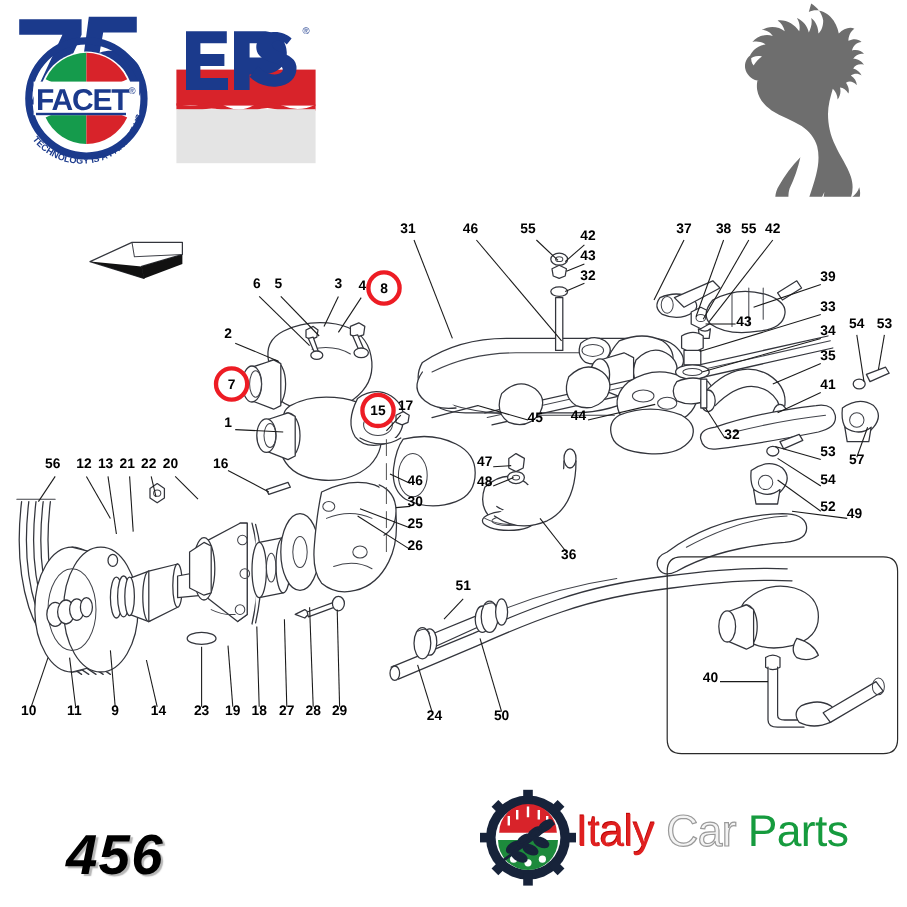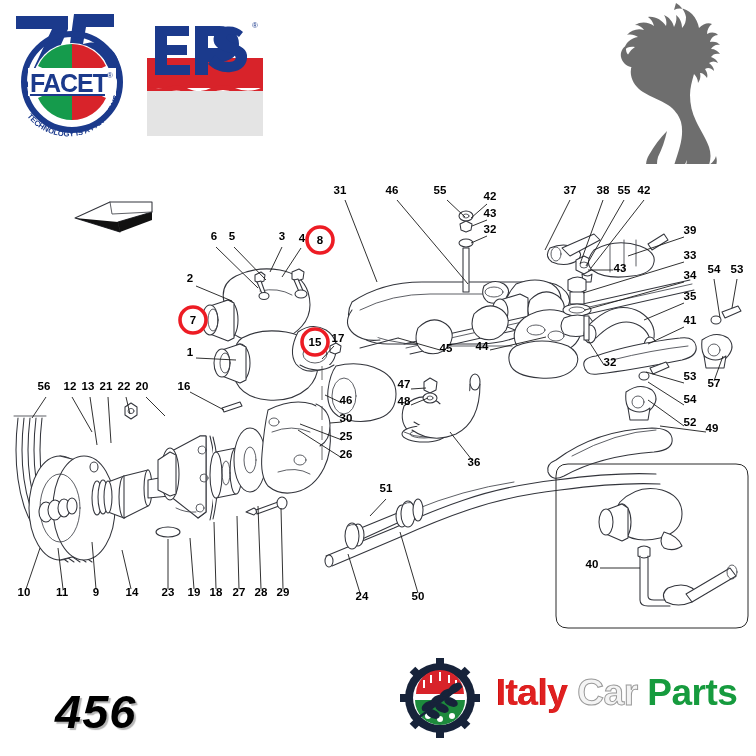--- a/index.html
+++ b/index.html
@@ -16,21 +16,21 @@
   
   .diagram{position:absolute;left:0;top:160px;width:756px;height:490px;text-align:center;}
 
   
   .footer{position:absolute;left:0;top:650px;width:756px;height:106px;}
   .model-no{position:absolute;left:55px;top:18px;font-size:47px;font-weight:bold;
             font-style:italic;color:#000;letter-spacing:1px;
             text-shadow:2px 2px 1px rgba(120,120,120,.55);
             font-family:"Liberation Sans",sans-serif;margin-top:16px;}
   .icp{position:absolute;left:396px;top:8px;width:348px;height:82px;}
-  .icp-txt{position:absolute;left:100px;top:14px;font-size:37px;font-weight:bold;
+  .icp-txt{position:absolute;left:84px;top:14px;font-size:37px;font-weight:normal;
            font-family:"Liberation Sans",sans-serif;white-space:nowrap;}
   .icp-txt span{letter-spacing:-.5px;}
   .w-italy{color:#e02020;text-shadow:1px 1px 0 #fff,-.5px -.5px 0 #b00;}
   .w-car{color:#f4f4f4;-webkit-text-stroke:1px #9a9a9a;}
   .w-parts{color:#169b3e;text-shadow:1px 1px 0 #fff;}
 
   svg{display:block;}
   .ln{stroke:#1a1a1a;stroke-width:.9;fill:none;}
   .pt{stroke:#33353c;stroke-width:1.05;fill:#fff;stroke-linejoin:round;stroke-linecap:round;}
   .pt2{stroke:#41434a;stroke-width:.85;fill:none;stroke-linecap:round;}

